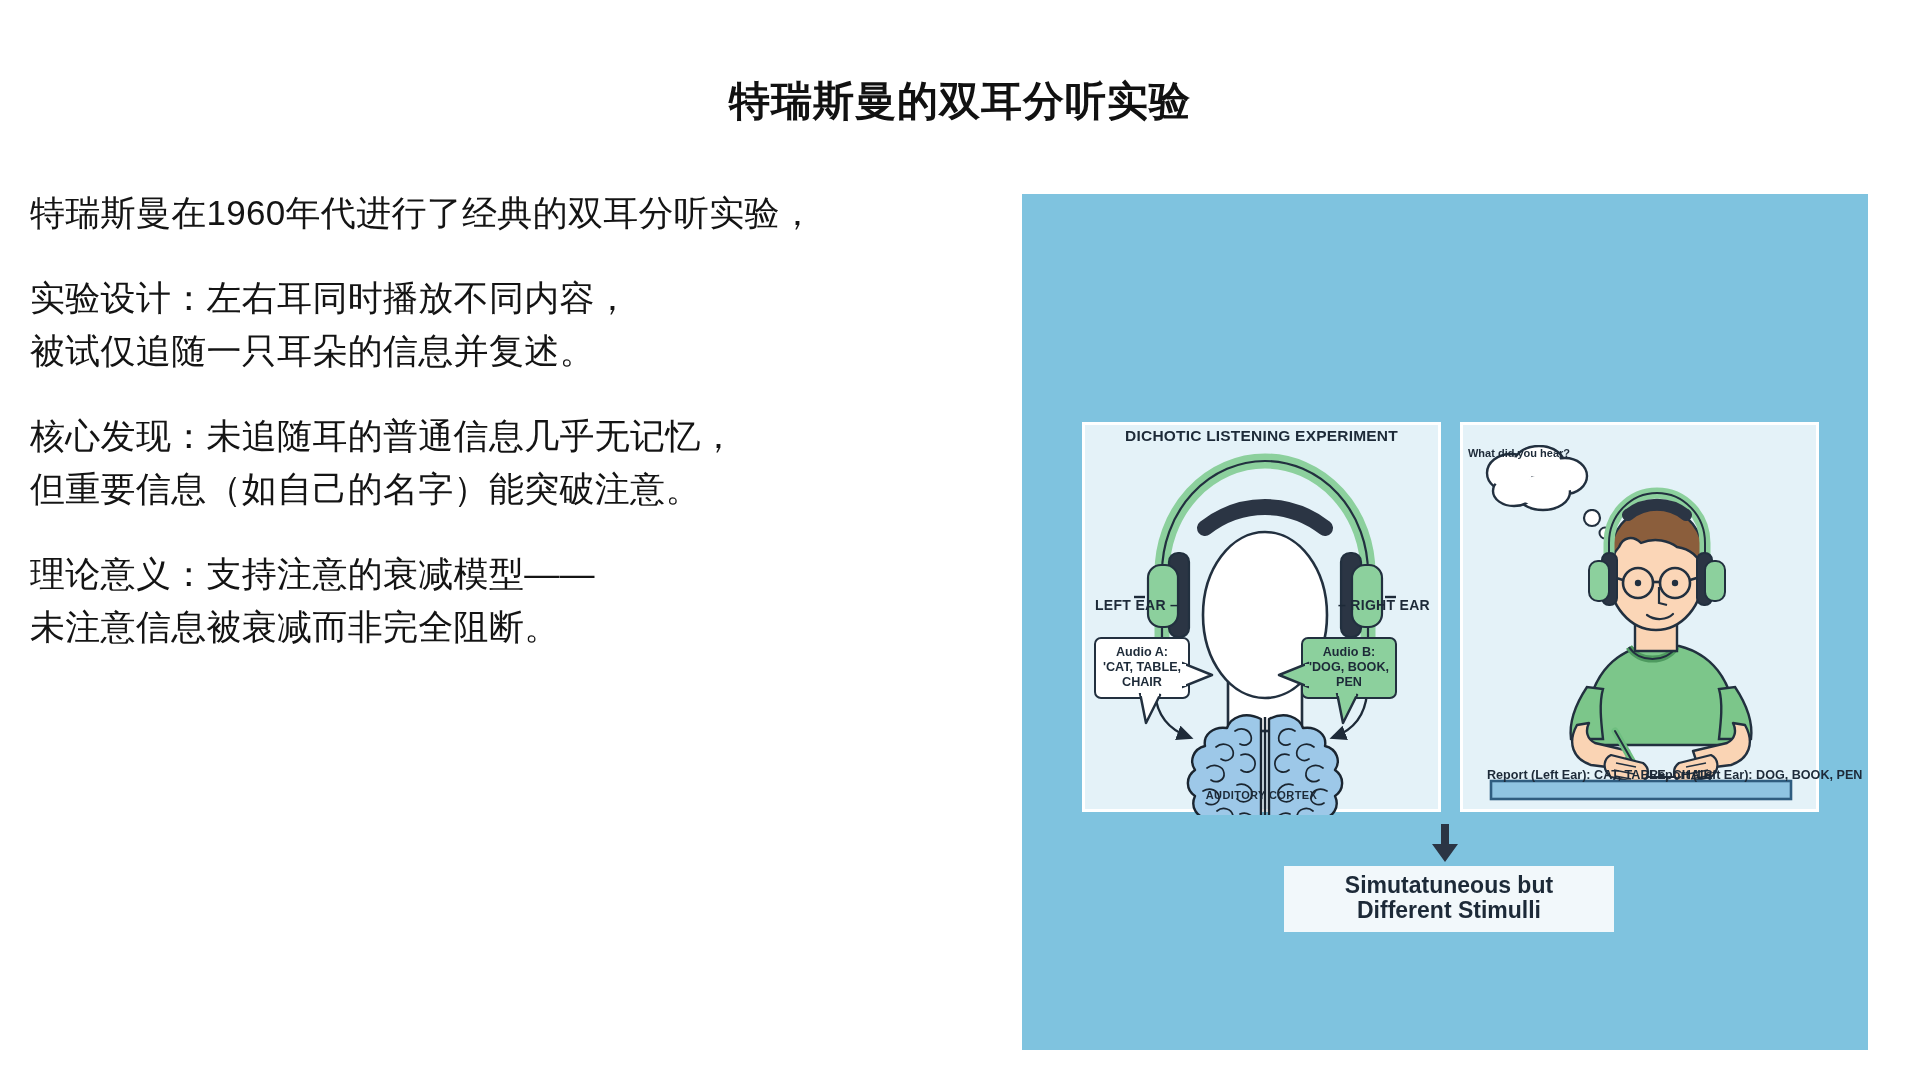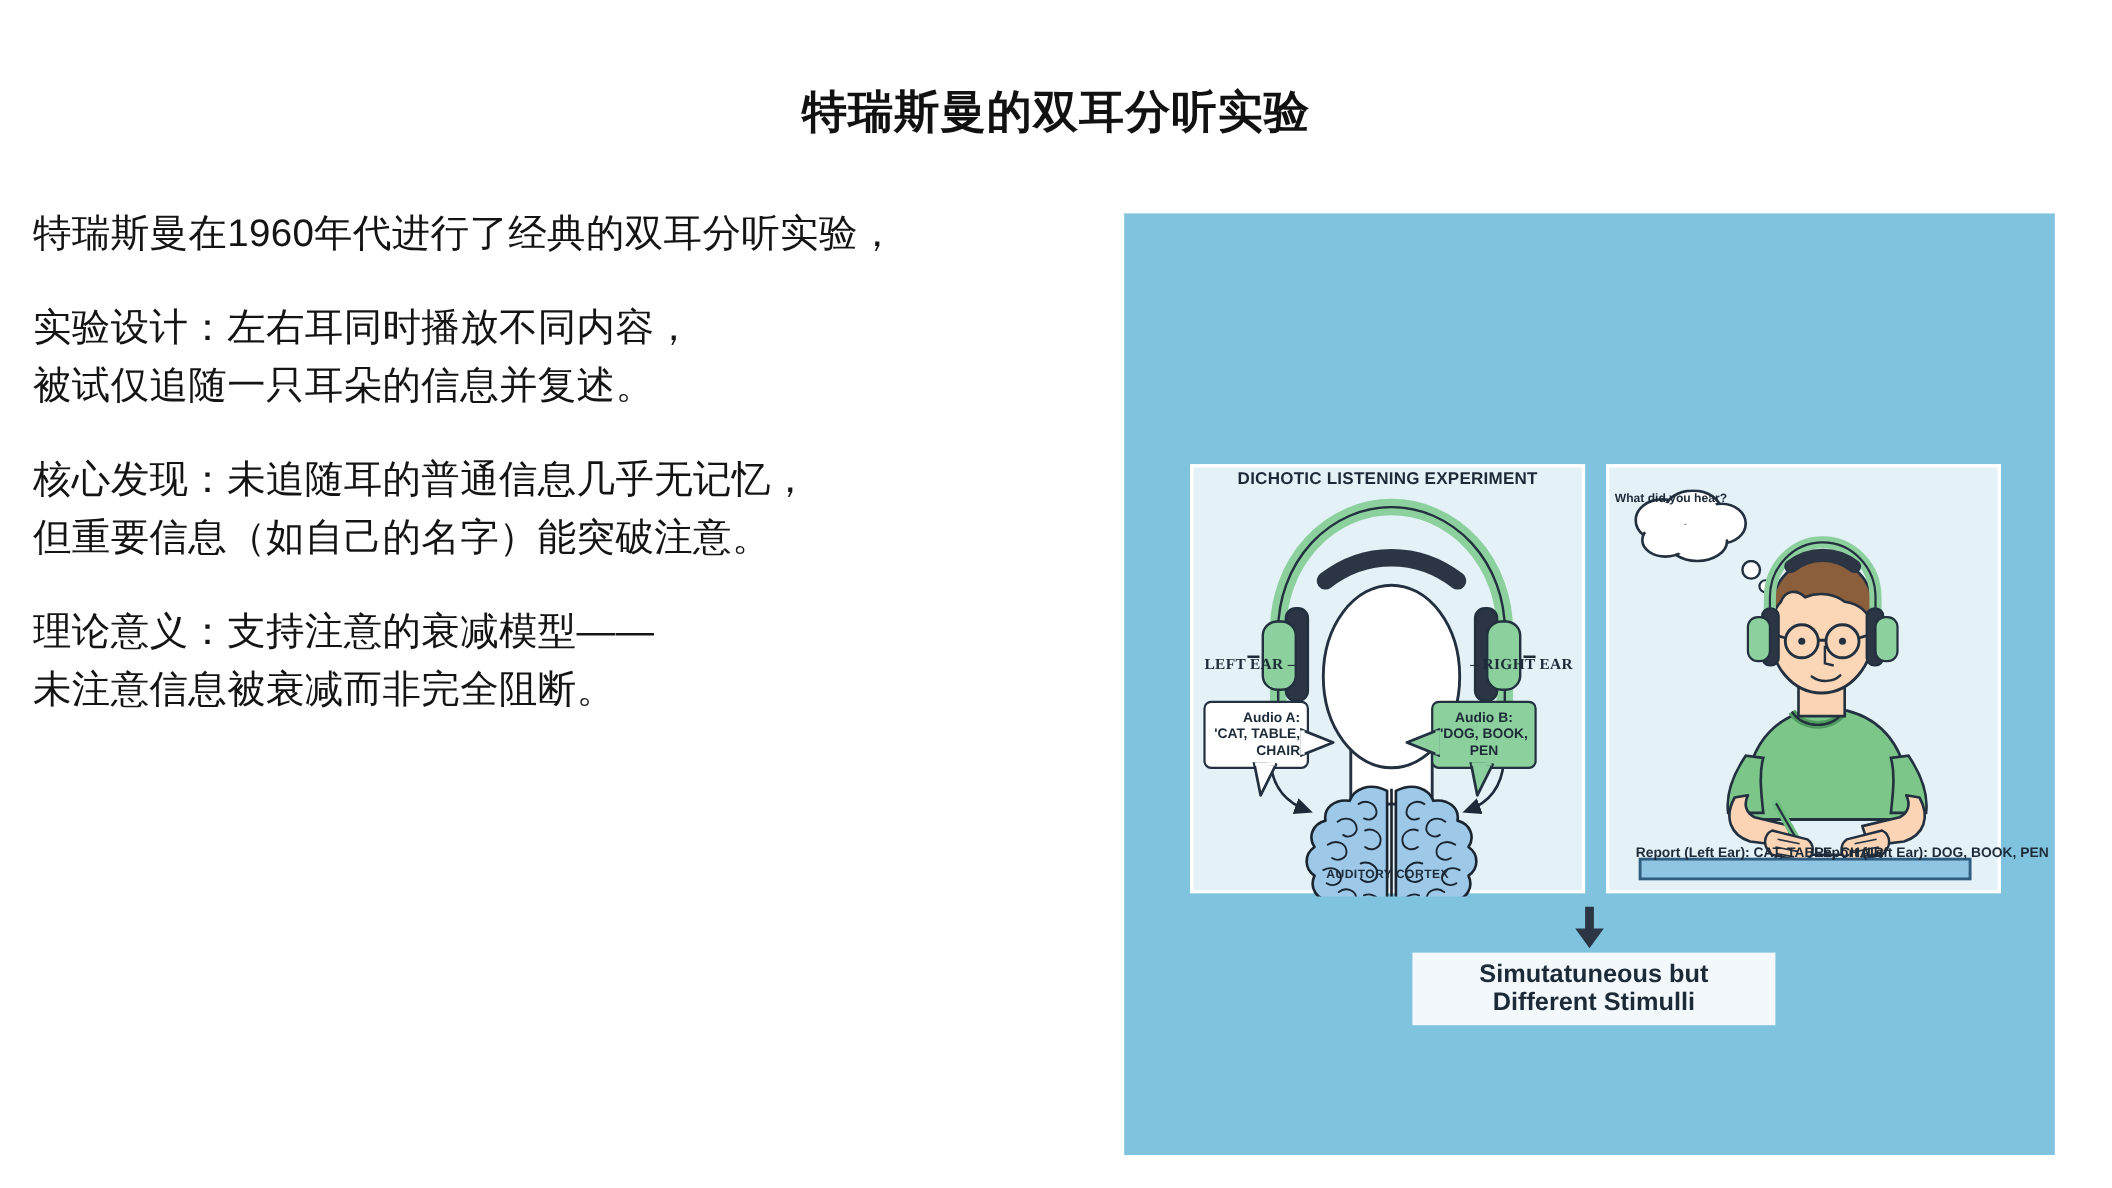--- a/index.html
+++ b/index.html
@@ -88,41 +88,40 @@
     color: #1d2a38;
   }
 
   .ear-label {
     position: absolute;
     font-size: 14px;
     font-weight: bold;
     letter-spacing: 0.3px;
     color: #1d2a38;
     white-space: nowrap;
-    font-family: Liberation Serif, serif;
   }
   #label-left-ear  { left: 10px;  top: 172px; }
   #label-right-ear { right: 8px;  top: 172px; }
 
   
   .bubble {
     position: absolute;
     box-sizing: border-box;
     border: 2.5px solid #22303f;
     border-radius: 7px;
     font-size: 12.6px;
     font-weight: bold;
     line-height: 15px;
     text-align: center;
     color: #1d2a38;
     padding: 6px 6px 7px;
   }
   #bubble-audio-a {
     background: #ffffff;
-    left: 9px; top: 212px; width: 96px; text-align: right;
+    left: 9px; top: 212px; width: 96px;
   }
   #bubble-audio-b {
     background: #8cd09d;
     left: 216px; top: 212px; width: 96px;
   }
   .bubble .bline { display: block; }
 
   
   #thought-bubble {
     position: absolute;

